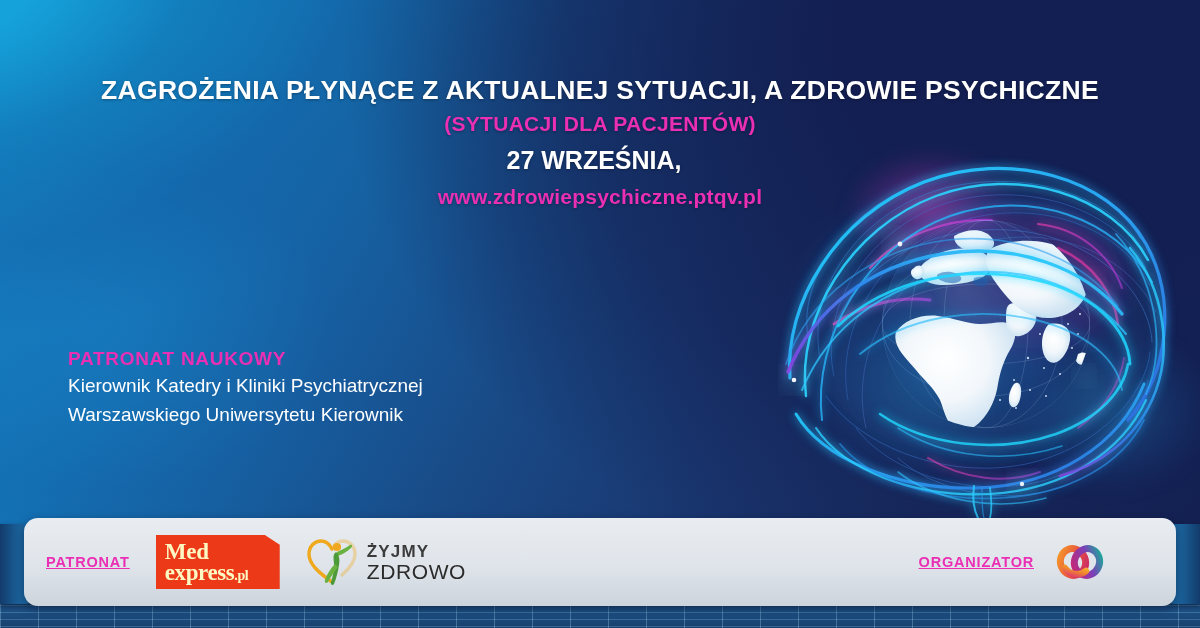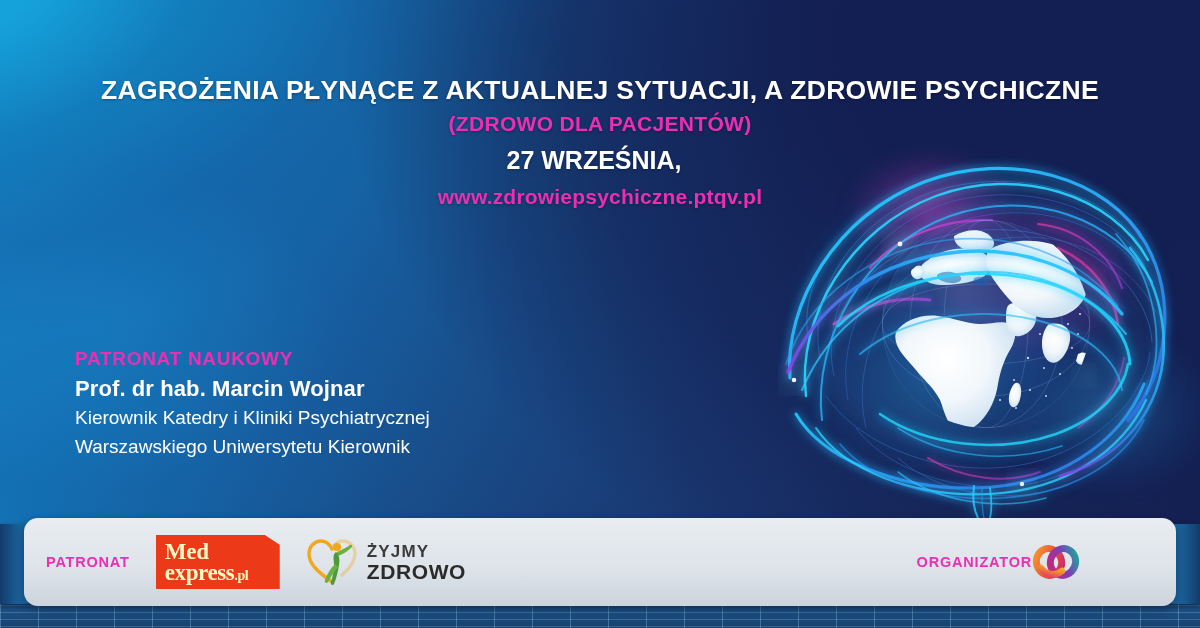--- a/index.html
+++ b/index.html
@@ -49,21 +49,21 @@
     margin:10px 12px 0 0;color:#ffffff;font-weight:700;font-size:25px;
     line-height:1.18;text-shadow:0 1px 3px rgba(0,0,0,0.30);
   }
   .date-line.second{margin-top:2px;}
   .url-line{
     margin:10px 0 0 0;color:#ea2fb4;font-weight:700;font-size:21px;
     letter-spacing:0.2px;text-shadow:0 1px 3px rgba(0,0,0,0.30);
   }
 
   
-  #patronage{position:absolute;left:75px;top:348px;}
+  #patronage{position:absolute;left:68px;top:348px;}
   .pat-kicker{color:#ea2fb4;font-weight:700;font-size:19px;letter-spacing:0.7px;margin:0;}
   .pat-name{color:#ffffff;font-weight:700;font-size:22px;margin:6px 0 0 0;letter-spacing:0.1px;}
   .pat-role{color:#ffffff;font-weight:400;font-size:19px;margin:3px 0 0 0;line-height:1.35;}
 
   
   #floor{
     position:absolute;left:0;top:598px;width:1200px;height:30px;
     background:
       repeating-linear-gradient(to right, rgba(150,205,235,0.34) 0 1px, rgba(0,0,0,0) 1px 38px),
       repeating-linear-gradient(to bottom, rgba(150,205,235,0.26) 0 1px, rgba(0,0,0,0) 1px 7px),
@@ -87,41 +87,42 @@
   #ribbon{
     position:absolute;left:24px;top:0;width:1152px;height:88px;
     background:linear-gradient(to bottom,#e9edf1 0%,#dfe4ea 55%,#ccd4dc 100%);
     border-radius:14px;
     box-shadow:0 3px 8px rgba(5,15,40,0.45);
     display:flex;align-items:center;
   }
   .foot-label{
     color:#ea2fb4;font-weight:700;font-size:14.5px;letter-spacing:0.8px;
     white-space:nowrap;
+    text-decoration:underline;
   }
   #foot-left{display:flex;align-items:center;gap:26px;margin-left:22px;}
-  #foot-right{display:flex;align-items:center;margin-left:auto;margin-right:96px;}
+  #foot-right{display:flex;align-items:center;gap:22px;margin-left:auto;margin-right:72px;}
 
   
   .medexpress{
     width:124px;height:54px;background:#ec3a18;position:relative;
     clip-path:polygon(0 0, 88% 0, 100% 18%, 100% 100%, 0 100%);
     display:flex;flex-direction:column;justify-content:center;
     font-family:"Liberation Serif", serif;color:#fef9c3;padding-left:9px;box-sizing:border-box;
   }
   .medexpress .l1{font-size:23px;font-weight:700;line-height:0.92;letter-spacing:-0.2px;}
   .medexpress .l2{font-size:23px;font-weight:700;line-height:0.95;letter-spacing:-0.4px;}
   .medexpress .l2 .dotpl{font-size:14px;}
 
   
   .zyjmy{display:flex;align-items:center;gap:9px;}
   .zyjmy .mark{width:52px;height:50px;}
   .zyjmy .words{line-height:1.0;}
   .zyjmy .w1{font-size:17px;color:#3b3b3b;letter-spacing:1.2px;font-weight:700;}
-  .zyjmy .w2{font-size:21px;color:#2b2b2b;letter-spacing:0.6px;font-weight:700;margin-top:1px;}
+  .zyjmy .w2{font-size:21px;color:#2b2b2b;letter-spacing:0.6px;font-weight:400;margin-top:1px;}
 
   
   .ptqv{display:flex;align-items:center;gap:11px;}
   .ptqv .mark{width:48px;height:42px;}
   .ptqv .txt{color:#16306c;font-weight:700;font-size:19px;letter-spacing:0.4px;white-space:nowrap;}
 </style>
 </head>
 <body>
 
 <div id="banner">
@@ -312,28 +313,27 @@
         <circle cx="62" cy="172" r="5" fill="#ff63c8" opacity="0.6" filter="url(#bigGlow)"></circle>
         <circle cx="306" cy="248" r="5" fill="#7ceaff" opacity="0.6" filter="url(#bigGlow)"></circle>
         <circle cx="316" cy="150" r="5" fill="#ff63c8" opacity="0.55" filter="url(#bigGlow)"></circle>
         <circle cx="90" cy="96" r="5" fill="#c979ff" opacity="0.55" filter="url(#bigGlow)"></circle>
       </g>
     </svg>
   </div>
 
   <div id="headline">
     <h1 class="title-main">ZAGROŻENIA PŁYNĄCE Z AKTUALNEJ SYTUACJI, A ZDROWIE PSYCHICZNE</h1>
-    <p class="title-sub">(ZDROWO DLA PACJENTÓW)</p>
+    <p class="title-sub">(SYTUACJI DLA PACJENTÓW)</p>
     <p class="date-line">27 WRZEŚNIA,</p>
     <p class="url-line">www.zdrowiepsychiczne.ptqv.pl</p>
   </div>
 
   <div id="patronage">
     <p class="pat-kicker">PATRONAT NAUKOWY</p>
-    <p class="pat-name">Prof. dr hab. Marcin Wojnar</p>
     <p class="pat-role">Kierownik Katedry i Kliniki Psychiatrycznej</p>
     <p class="pat-role">Warszawskiego Uniwersytetu Kierownik</p>
   </div>
 
   <div id="floor"></div>
 
   <div id="ribbon-wrap">
     <div class="ribbon-tab left"></div>
     <div class="ribbon-tab right"></div>
 

